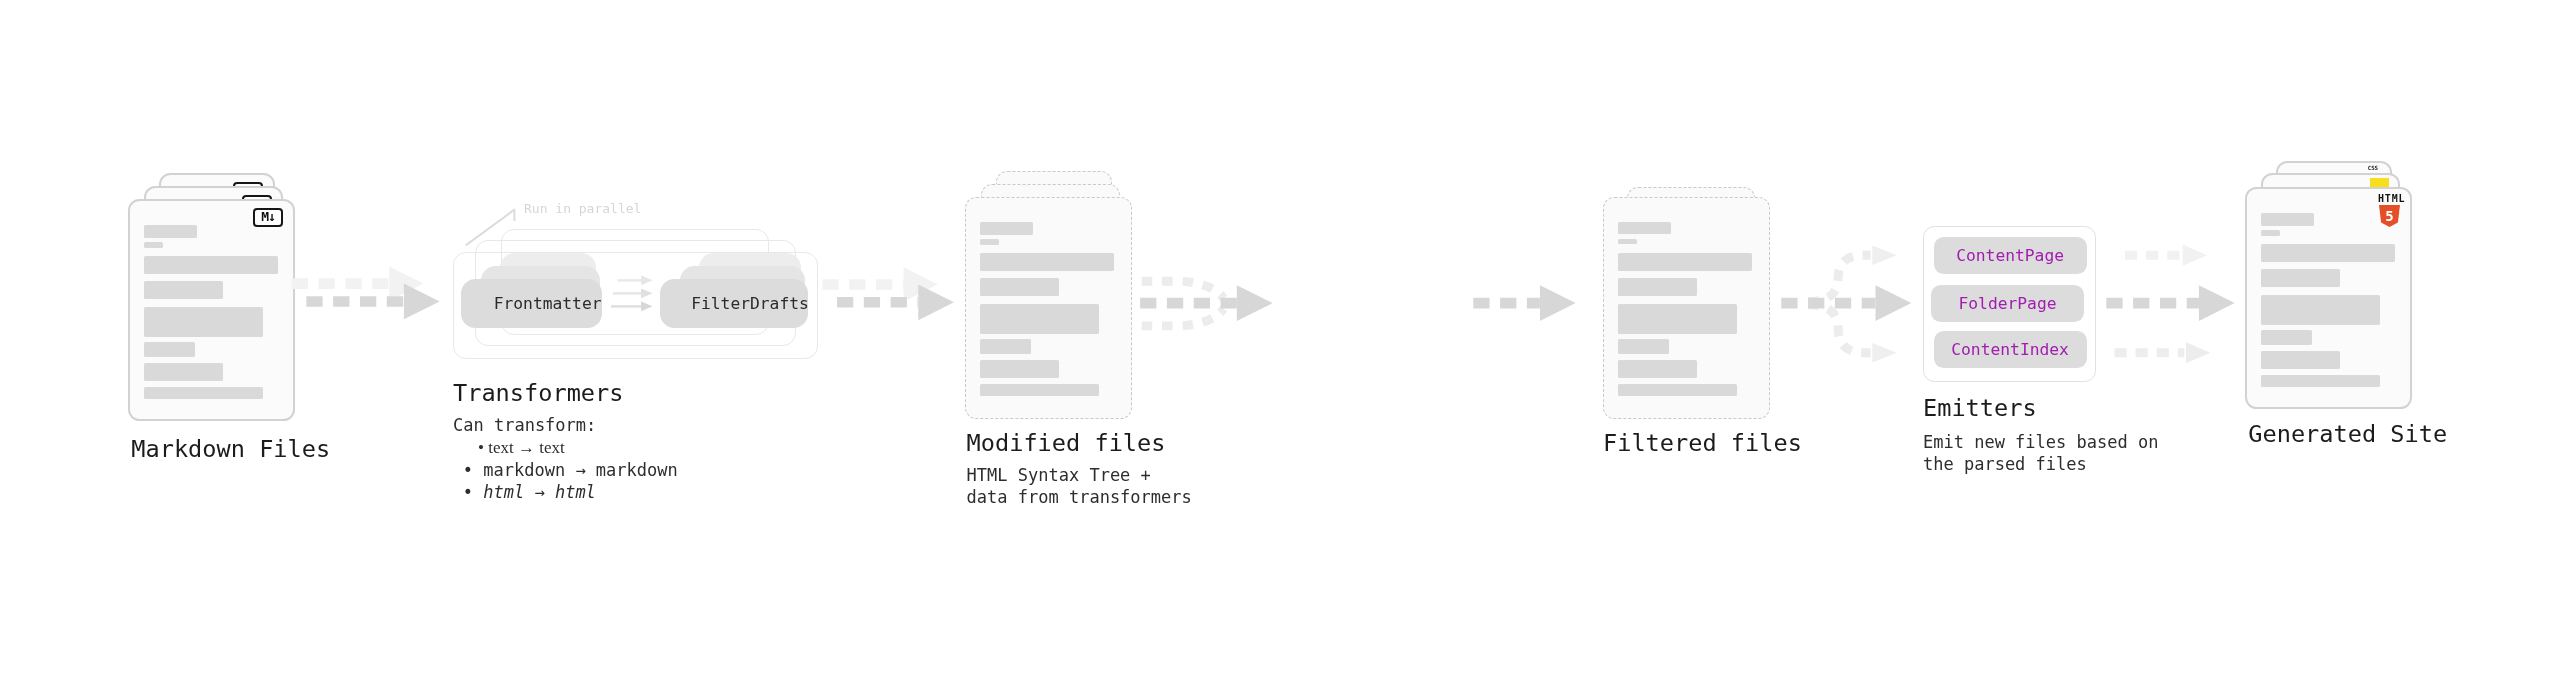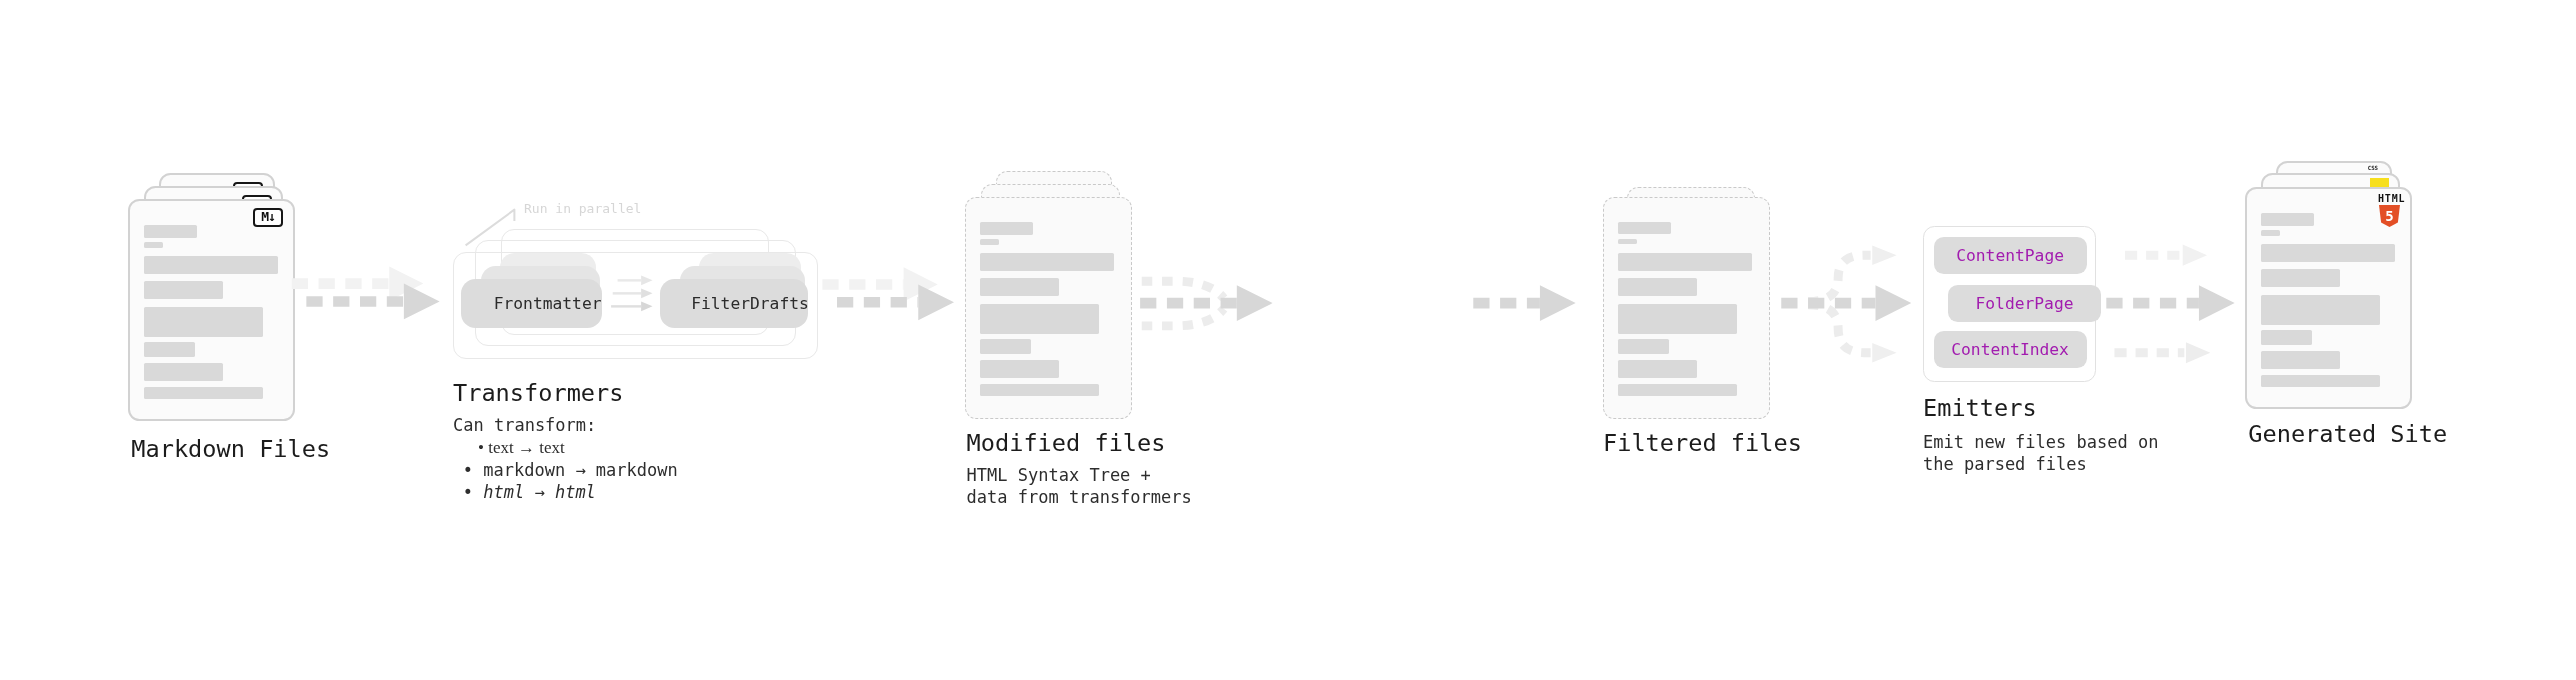--- a/index.html
+++ b/index.html
@@ -198,21 +198,21 @@
       <i class="bar b6"></i>
       <i class="bar b7"></i>
       <i class="bar b8"></i>
     </div>
     <div class="node-title" style="left:0;top:242px;">Filtered files</div>
   </div>
 
   <div class="node" style="left:1923px;top:226px;width:276px;height:268px;">
     <div class="outer-box" style="left:0;top:0;width:173px;height:156px;"></div>
     <div class="ebox" style="left:10.6px;top:11.4px;">ContentPage</div>
-    <div class="ebox" style="left:25px;top:59px;">FolderPage</div>
+    <div class="ebox" style="left:8px;top:59px;">FolderPage</div>
     <div class="ebox" style="left:10.6px;top:105px;">ContentIndex</div>
     <div class="node-title" style="left:0;top:168px;">Emitters</div>
     <div class="node-sub" style="left:0;top:205px;">Emit new files based on
 the parsed files</div>
   </div>
 
   <div class="node" style="left:2245px;top:161px;width:325px;height:341px;">
     <div class="doc solid back2" style="left:31px;top:0;">
       <div class="css-badge">
         <div class="css-word">CSS</div>

